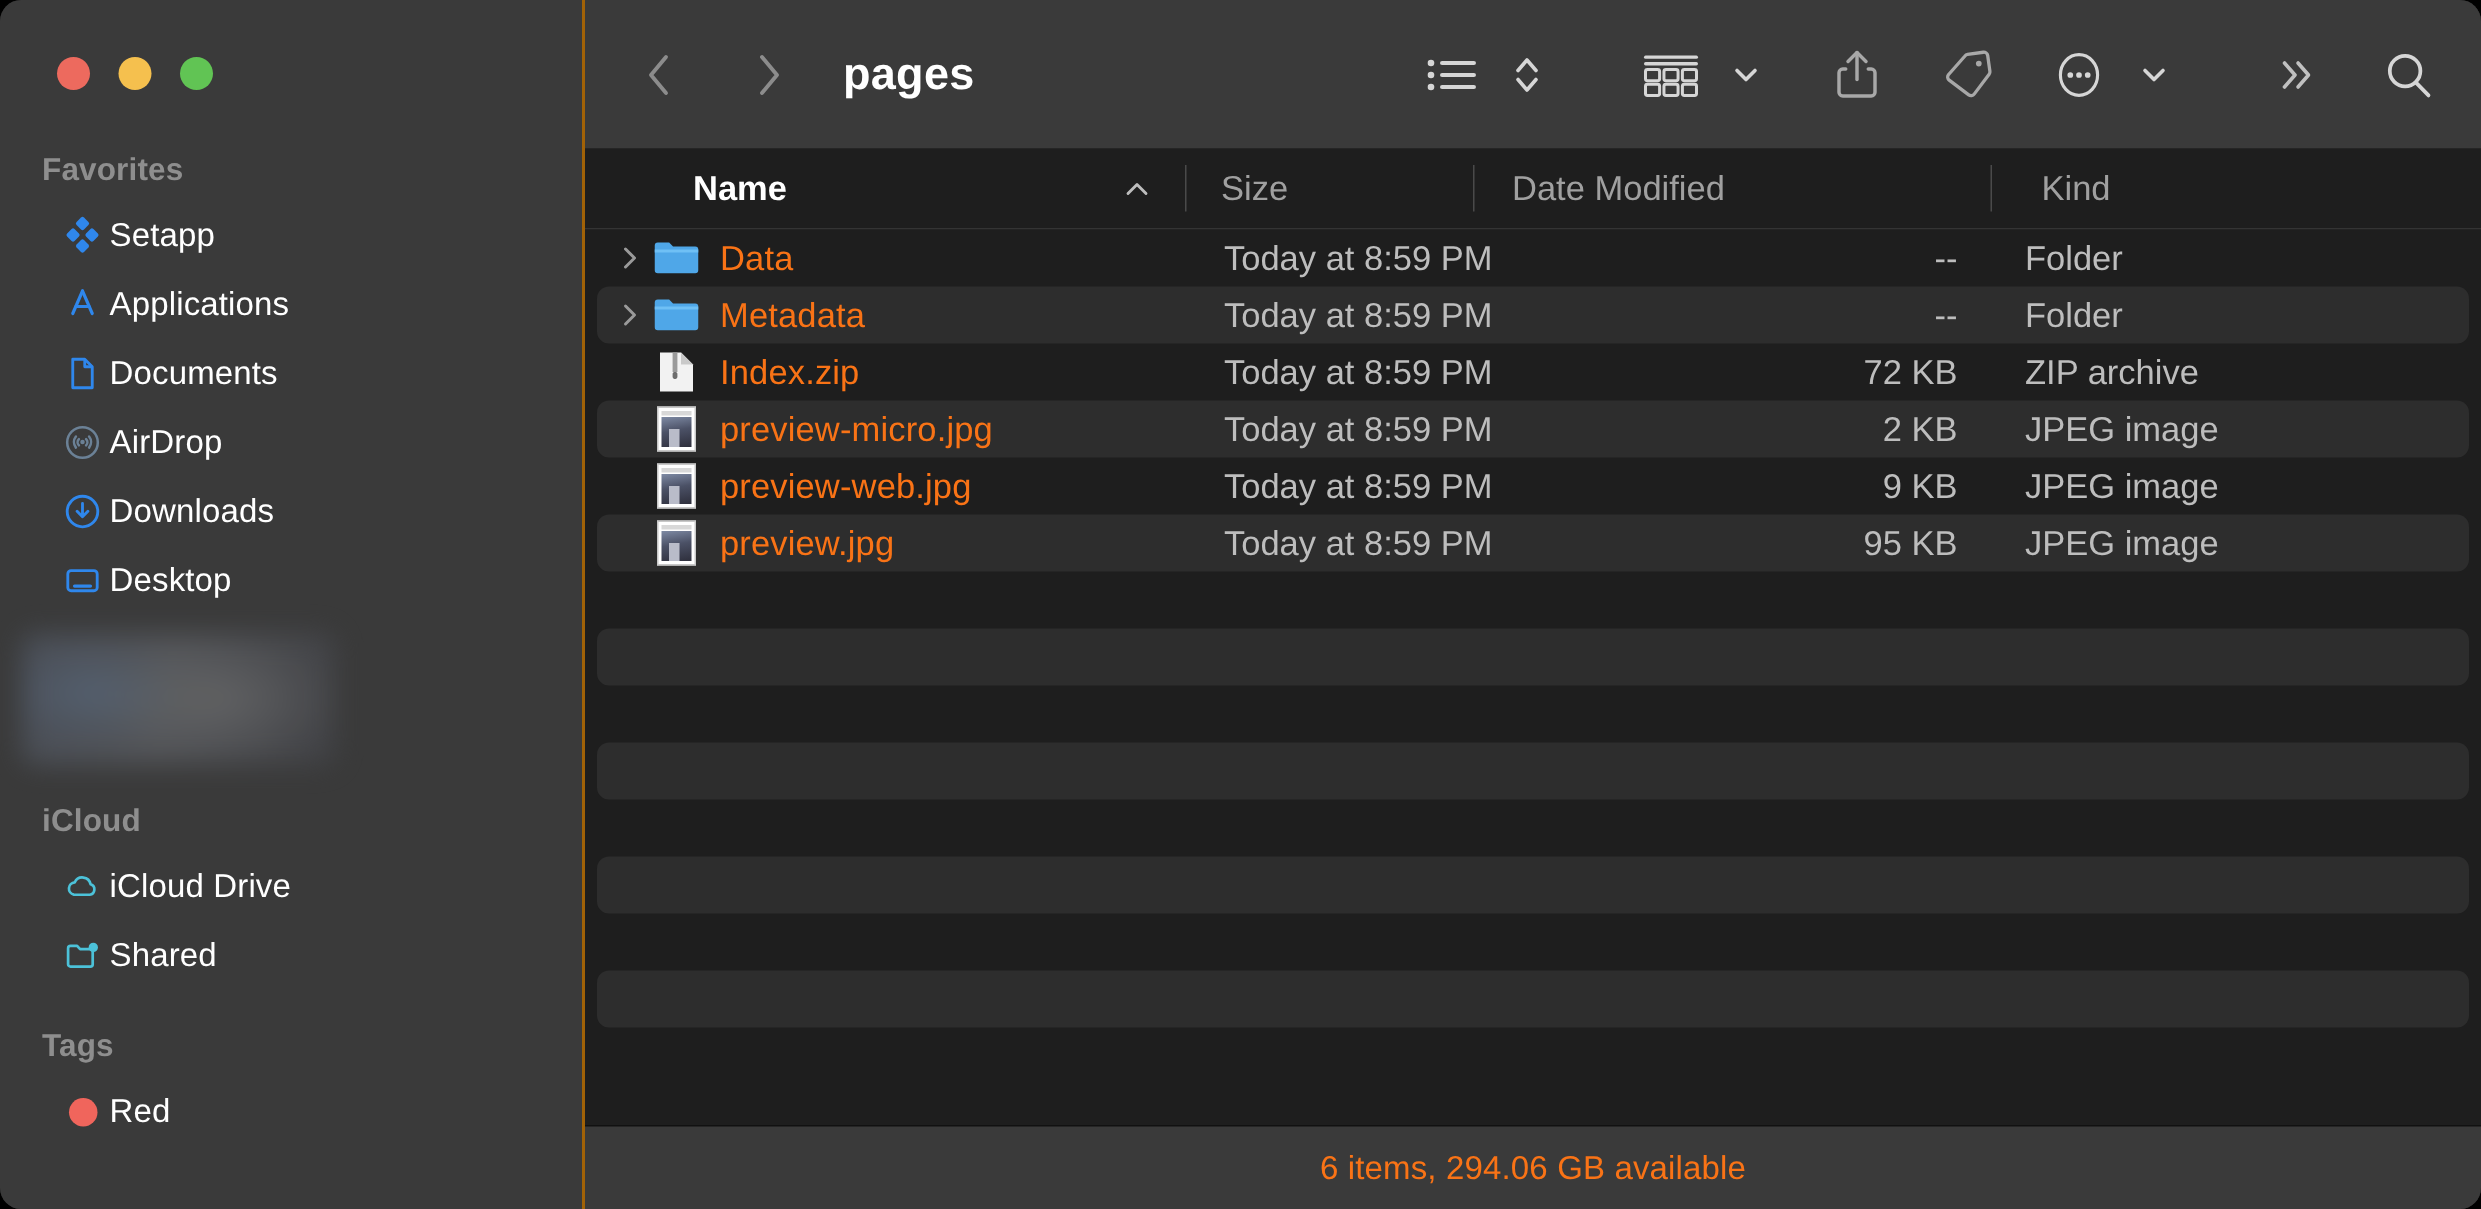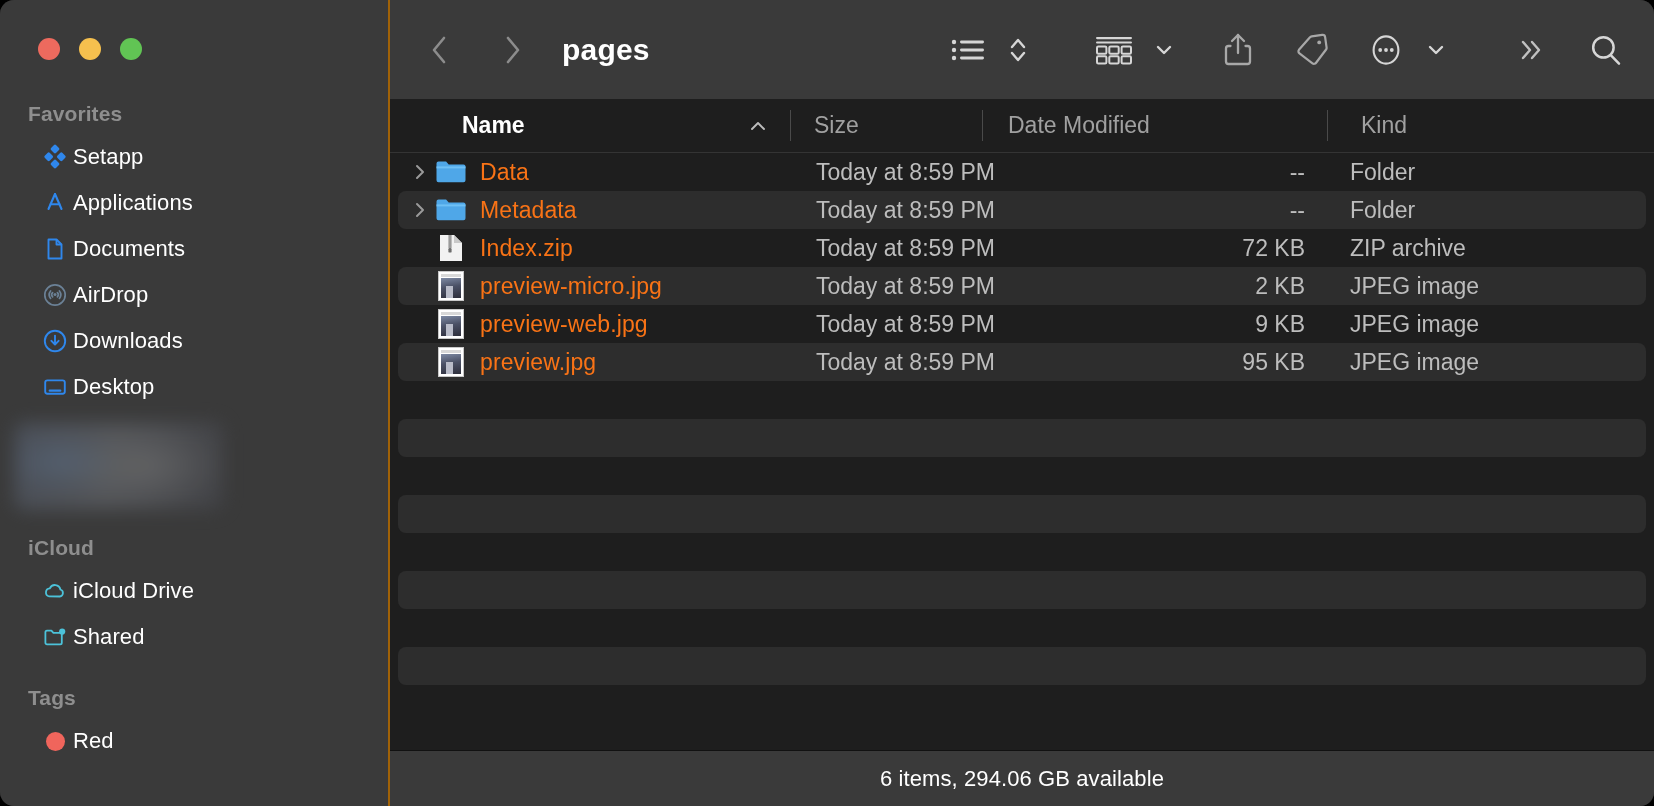--- a/index.html
+++ b/index.html
@@ -271,21 +271,21 @@
 
   
   .status-bar {
     height: 56px;
     flex: 0 0 56px;
     background: #3a3a3a;
     border-top: 1px solid #111111;
     display: flex;
     align-items: center;
     justify-content: center;
-    color: #ffffff;
+    color: #f97316;
     font-size: 22px;
     letter-spacing: 0.1px;
   }
 
   
   .thumb {
     width: 26px; height: 30px;
     background: #ffffff;
     border: 1px solid #c8c8c8;
     display: flex;

